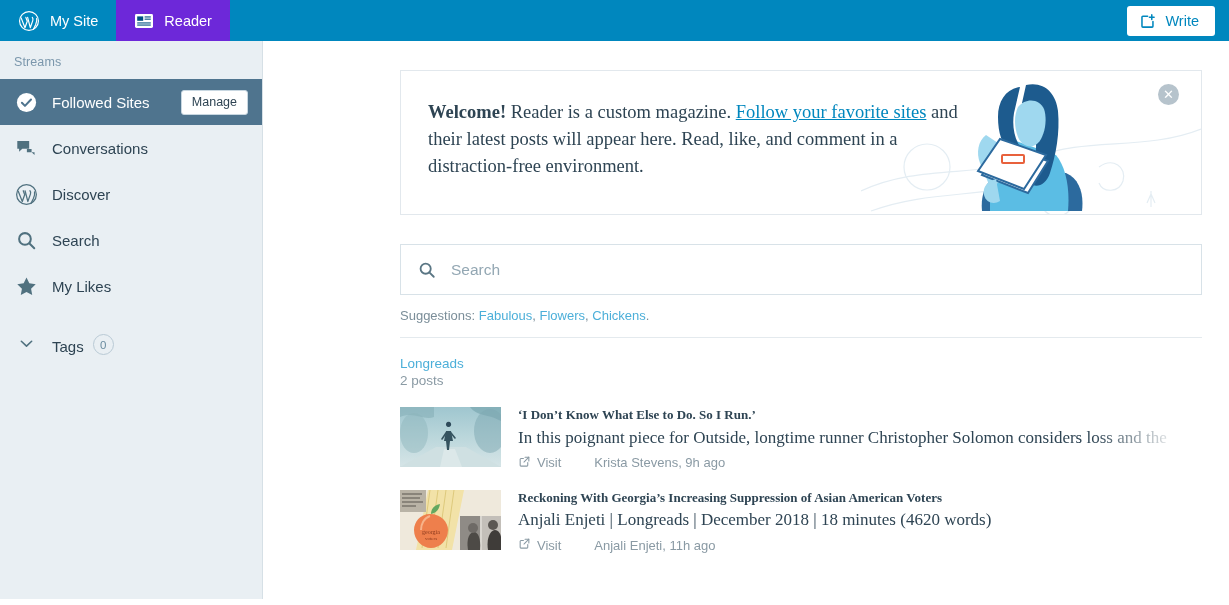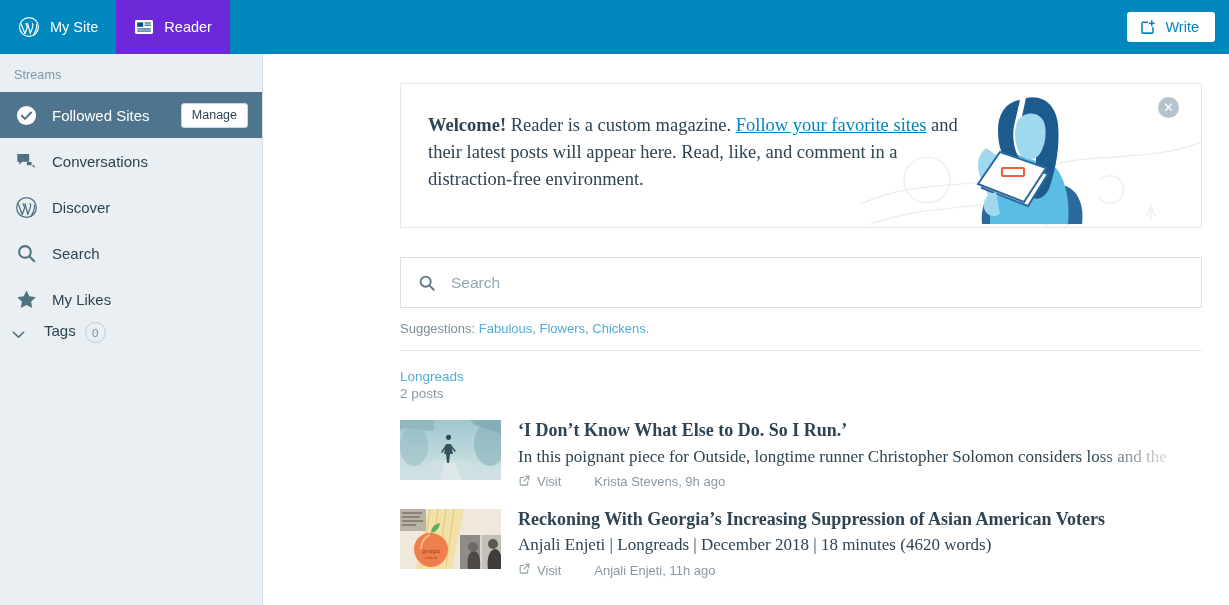--- a/index.html
+++ b/index.html
@@ -6,21 +6,21 @@
   html, body {
     width: 1229px; height: 605px;
     overflow: hidden;
     background: #ffffff;
     font-family: "Liberation Sans", sans-serif;
     -webkit-font-smoothing: antialiased;
   }
 
   
   .masterbar {
-    height: 54px;
+    height: 41px;
     background: #0087be;
     display: flex;
     align-items: stretch;
     position: relative;
     z-index: 30;
   }
   .mb-item {
     display: flex; align-items: center; gap: 10px;
     padding: 0 18px;
     color: #ffffff;
@@ -91,23 +91,23 @@
     border: 1px solid #c8d7e1;
     border-radius: 3px;
     color: #2e4453;
     font-size: 12.5px;
     font-family: inherit;
     padding: 4px 10px;
     cursor: pointer;
     line-height: 1.2;
   }
   .tags-row {
-    display: flex; align-items: flex-start;
+    display: flex; align-items: flex-end;
     height: 46px;
-    padding: 0 6px;
+    padding: 0 14px;
     font-size: 15px;
     color: #2e4453;
     cursor: pointer;
   }
   .tags-row .chev {
     width: 24px; height: 24px; flex: 0 0 24px;
     margin-right: 14px;
     display: flex; align-items: center; justify-content: center;
     color: #50717f;
   }
@@ -241,21 +241,21 @@
     flex: 0 0 101px;
     margin-right: 17px;
     overflow: hidden;
     position: relative;
     background: #cfd8dc;
   }
   .post-body { flex: 1; min-width: 0; }
   .post-title {
     font-family: "Liberation Serif", serif;
     font-weight: bold;
-    font-size: 18px;
+    font-size: 13px;
     color: #2e4453;
     line-height: 1.2;
     white-space: nowrap;
   }
   .post-excerpt {
     font-family: "Liberation Serif", serif;
     font-size: 17px;
     color: #2e4453;
     line-height: 1.3;
     margin-top: 4px;

